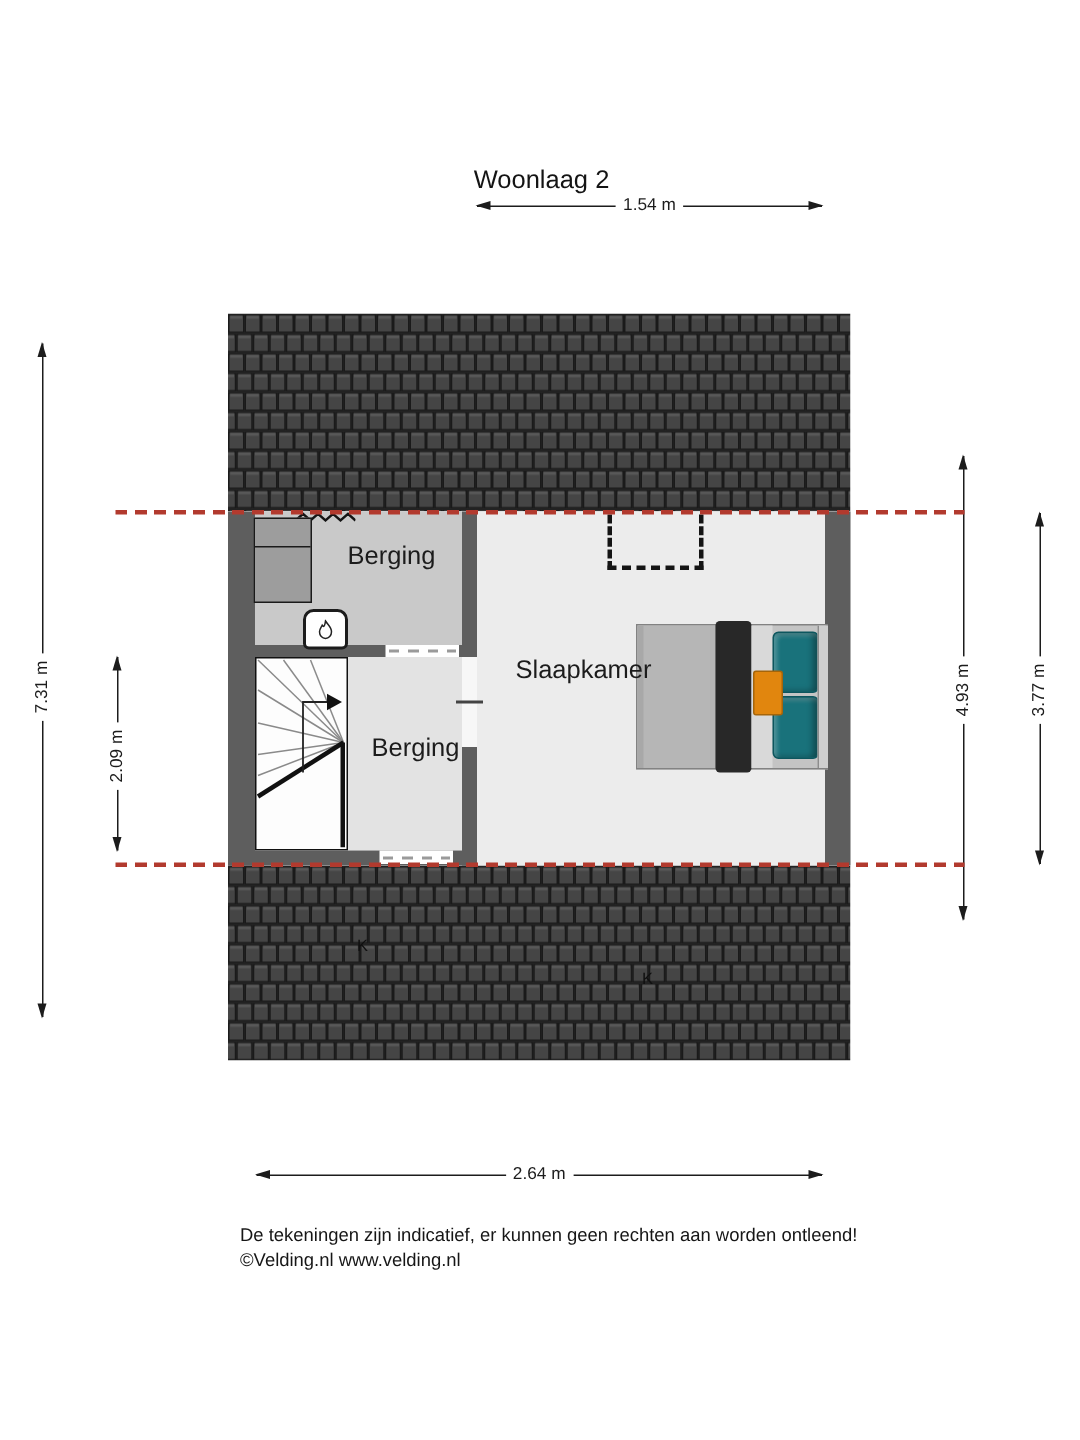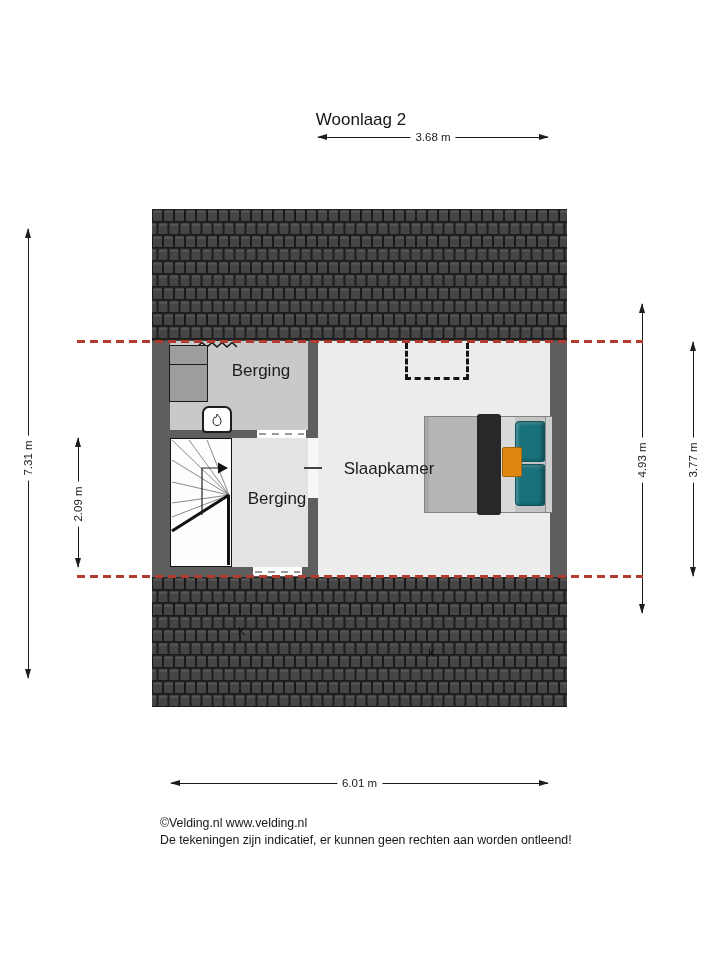--- a/index.html
+++ b/index.html
@@ -62,21 +62,21 @@
 <body>
 
 <div class="canvas">
 
   <div class="abs title" style="left:361px;top:110px;">Woonlaag 2</div>
 
   <div class="dim" style="left:318px;top:137px;width:230px;height:1px;">
     <div class="ln-h"></div>
     <span class="arr a-left"></span>
     <span class="arr a-right"></span>
-    <span class="dim-label h">3.68 m</span>
+    <span class="dim-label h">1.54 m</span>
   </div>
 
   <svg class="abs" style="left:152px;top:209px;" width="415" height="132">
     <defs>
       <pattern id="tiles" width="22" height="26" patternUnits="userSpaceOnUse">
         <rect width="22" height="26" fill="#2e2e2e"></rect>
         <g fill="#454545" stroke="#1a1a1a" stroke-width="1">
           <rect x="0.5" y="1" width="10" height="11.5"></rect>
           <rect x="11.5" y="1" width="10" height="11.5"></rect>
           <rect x="-5" y="14" width="10" height="11.5"></rect>
@@ -184,36 +184,36 @@
     <div class="dark-strip"></div>
     <div class="light-strip"></div>
     <div class="pillow" style="top:5px;height:41px;"></div>
     <div class="pillow" style="top:48px;height:42px;"></div>
     <div class="cushion"></div>
     <div class="headboard"></div>
   </div>
 
   <div class="abs room-label" style="left:261px;top:371px;">Berging</div>
   <div class="abs room-label" style="left:277px;top:499px;">Berging</div>
-  <div class="abs room-label" style="left:389px;top:469px;">Slaapkamer</div>
+  <div class="abs room-label" style="left:389px;top:447px;">Slaapkamer</div>
 
   <svg class="abs" style="left:152px;top:577px;" width="415" height="130">
     <rect width="415" height="130" fill="url(#tiles)"></rect>
   </svg>
   <div class="abs roof-letter" style="left:238px;top:625px;">K</div>
   <div class="abs roof-letter" style="left:428px;top:647px;">K</div>
 
   <div class="red-dash" style="left:77px;top:340px;width:566px;"></div>
   <div class="red-dash" style="left:77px;top:575px;width:566px;"></div>
 
   <div class="dim" style="left:171px;top:783px;width:377px;height:1px;">
     <div class="ln-h"></div>
     <span class="arr a-left"></span>
     <span class="arr a-right"></span>
-    <span class="dim-label h">6.01 m</span>
+    <span class="dim-label h">2.64 m</span>
   </div>
 
   <div class="abs footer" style="left:160px;top:815px;">
+    <div>De tekeningen zijn indicatief, er kunnen geen rechten aan worden ontleend!</div>
     <div>©Velding.nl www.velding.nl</div>
-    <div>De tekeningen zijn indicatief, er kunnen geen rechten aan worden ontleend!</div>
   </div>
 
 </div>
 
 </body></html>

